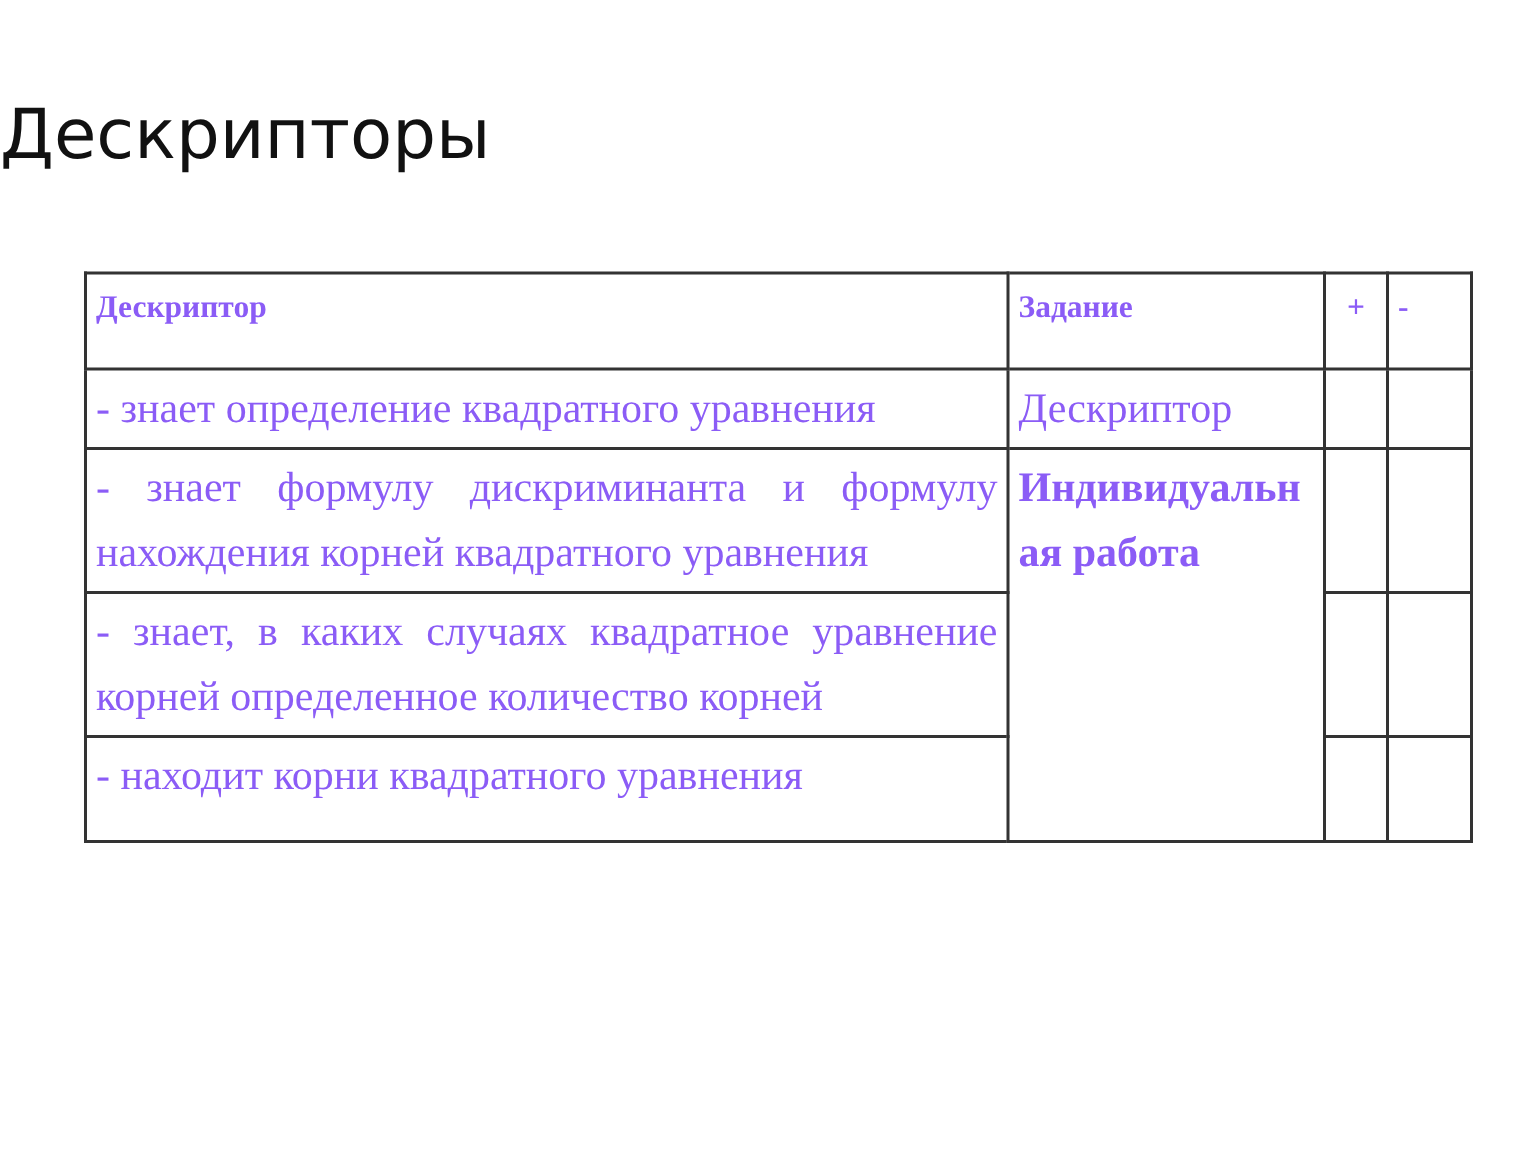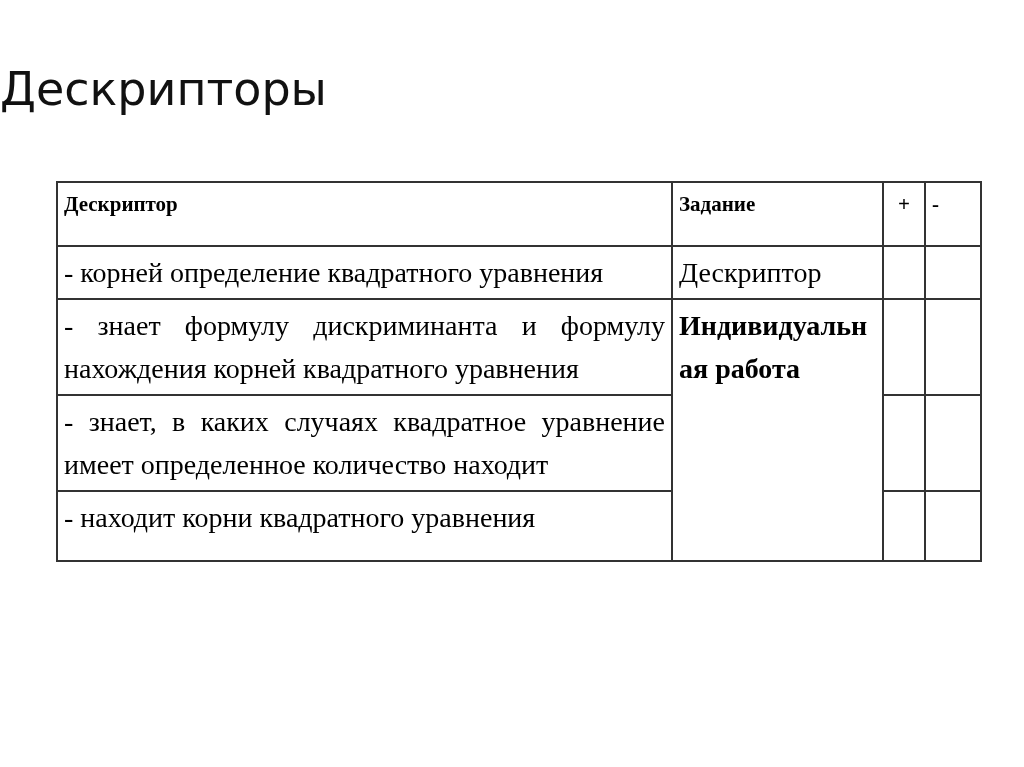--- a/index.html
+++ b/index.html
@@ -1,18 +1,18 @@
 <!DOCTYPE html>
 <html><head>
   <meta charset="utf-8">
   <style>
     html, body { margin: 0; padding: 0; }
     body { width: 1024px; height: 767px; background: #ffffff; position: relative; overflow: hidden; }
     .title { position: absolute; left: 0; top: 62px; width: 1024px; text-align: left; font-family: "DejaVu Sans", sans-serif; font-size: 46px; color: #111; }
-    table.desc { position: absolute; left: 56px; top: 181px; border-collapse: collapse; font-family: "Liberation Serif", serif; color: #000000; }
+    table.desc { position: absolute; left: 56px; top: 181px; border-collapse: collapse; font-family: "Liberation Serif", serif; color: #8b5cf6; }
     table.desc td { border: 2px solid #333; vertical-align: top; padding: 4px 6px; font-size: 28px; line-height: 43px; }
     table.desc tr.head td { font-weight: bold; font-size: 21px; line-height: 26px; padding-top: 8px; height: 50px; }
     .c1 { width: 601px; text-align: justify; text-align-last: left; }
     .c2 { width: 197px; }
     .c3 { width: 28px; text-align: center; }
     .c4 { width: 42px; }
   </style>
 </head>
 <body>
 
@@ -20,33 +20,33 @@
 
 <table class="desc">
   <tbody>
       <tr class="head">
     <td class="c1">Дескриптор</td>
     <td class="c2">Задание</td>
     <td class="c3">+</td>
     <td class="c4">-</td>
   </tr>
   <tr>
-    <td class="c1">- корней определение квадратного уравнения</td>
+    <td class="c1">- знает определение квадратного уравнения</td>
     <td class="c2">Дескриптор</td>
     <td class="c3"></td>
     <td class="c4"></td>
   </tr>
   <tr>
     <td class="c1">- знает формулу дискриминанта и формулу нахождения корней квадратного уравнения</td>
     <td class="c2" rowspan="3" style="word-break: break-all; font-weight: bold;">Индивидуальная работа</td>
     <td class="c3"></td>
     <td class="c4"></td>
   </tr>
   <tr>
-    <td class="c1">- знает, в каких случаях квадратное уравнение имеет определенное количество находит</td>
+    <td class="c1">- знает, в каких случаях квадратное уравнение корней определенное количество корней</td>
     <td class="c3"></td>
     <td class="c4"></td>
   </tr>
   <tr>
     <td class="c1" style="height: 60px; margin-top: 12px;">- находит корни квадратного уравнения</td>
     <td class="c3"></td>
     <td class="c4"></td>
   </tr>
 </tbody>
   </table>

